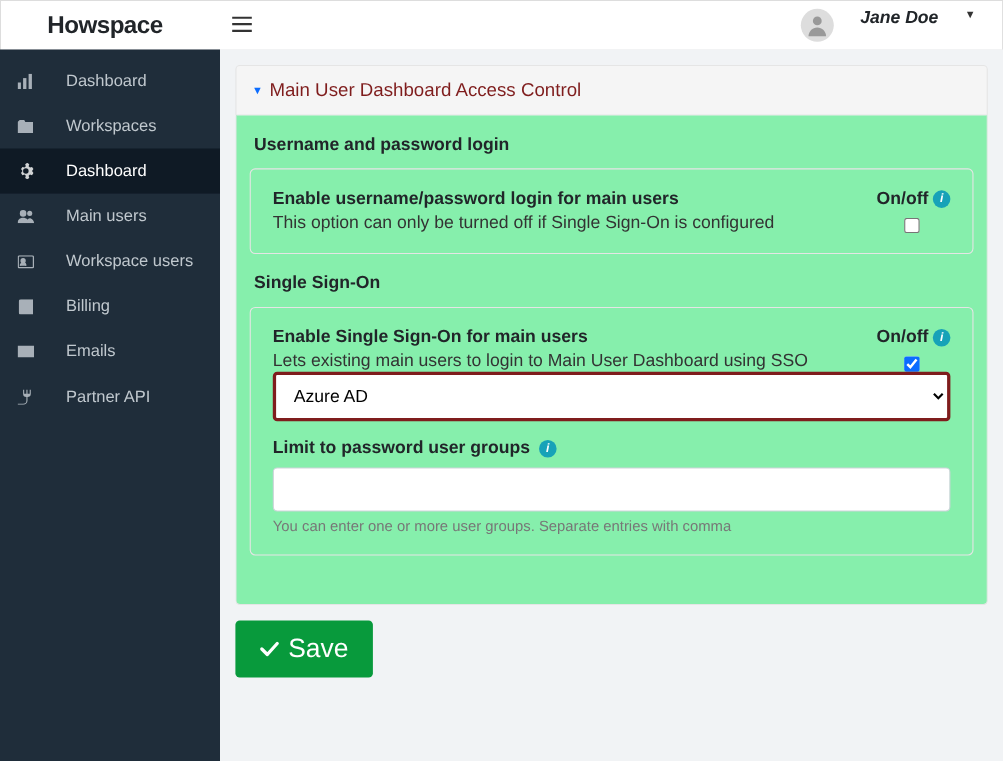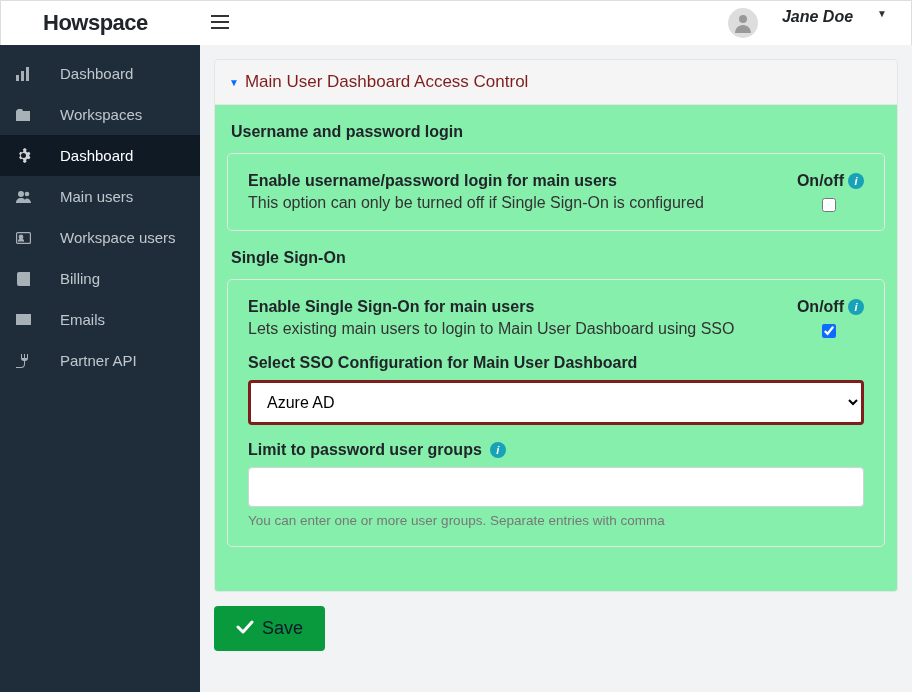--- a/index.html
+++ b/index.html
@@ -41,21 +41,21 @@
     .info-icon { width: 16px; height: 16px; background: #17a2b8; color: #fff; border-radius: 50%; display: inline-flex; align-items: center; justify-content: center; font-size: 11px; font-weight: 700; font-style: italic; cursor: pointer; }
     .checkbox-center { margin-top: 8px; display: flex; justify-content: center; }
     input[type=checkbox] { width: 14px; height: 14px; cursor: pointer; accent-color: #0b6cff; }
     
     .field-label { font-weight: 700; font-size: 16px; margin: 16px 0 8px 0; display: flex; align-items: center; gap: 8px; }
     select.form-select { width: 100%; padding: 10px 12px; border: 3px solid #7f1d1d; border-radius: 4px; font-size: 16px; background: #fff; cursor: pointer; }
     input.form-input { width: 100%; padding: 10px 12px; border: 1px solid #ced4da; border-radius: 4px; font-size: 16px; }
     .hint { font-size: 13.5px; color: #777; margin-top: 6px; }
     
     .save-bar { margin-top: 14px; }
-    .btn-save { background: #089a3c; color: #0f172a; border: none; border-radius: 4px; padding: 12px 22px; font-size: 18px; font-weight: 500; display: inline-flex; gap: 8px; cursor: pointer; }
+    .btn-save { background: #089a3c; color: #ffffff; border: none; border-radius: 4px; padding: 12px 22px; font-size: 24px; font-weight: 500; display: inline-flex; gap: 8px; cursor: pointer; }
   </style>
 </head>
 <body>
 
 <div class="topbar">
   <div class="logo-wrap">
     <span class="logo">Howspace</span>
   </div>
   <div class="hamburger">
     <svg width="18" height="14" viewBox="0 0 18 14">
@@ -185,21 +185,20 @@
           <div class="onoff-label">
             <span>On/off</span>
             <span class="info-icon">i</span>
           </div>
           <div class="checkbox-center">
             <input type="checkbox" checked="" style="">
           </div>
         </div>
       </div>
       
-      <div class="field-label">Select SSO Configuration for Main User Dashboard</div>
       <select class="form-select">
         <option>Azure AD</option>
       </select>
       
       <div class="field-label">
         <span>Limit to password user groups</span>
         <span class="info-icon">i</span>
       </div>
       <input class="form-input" type="text" value="" style="">
       <div class="hint">You can enter one or more user groups. Separate entries with comma</div>

